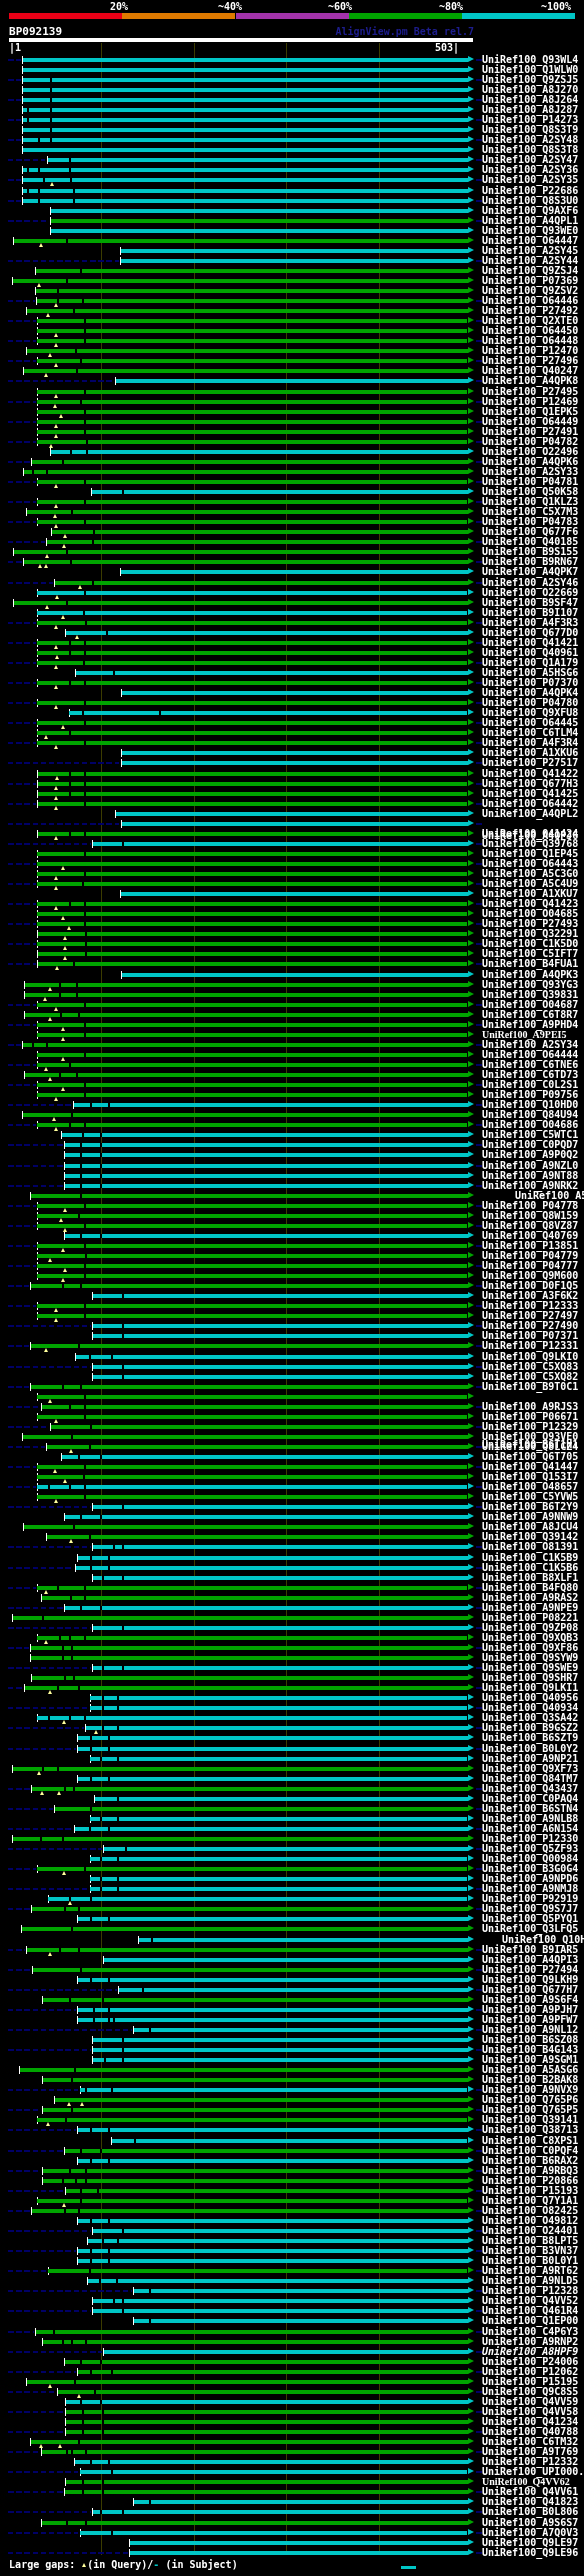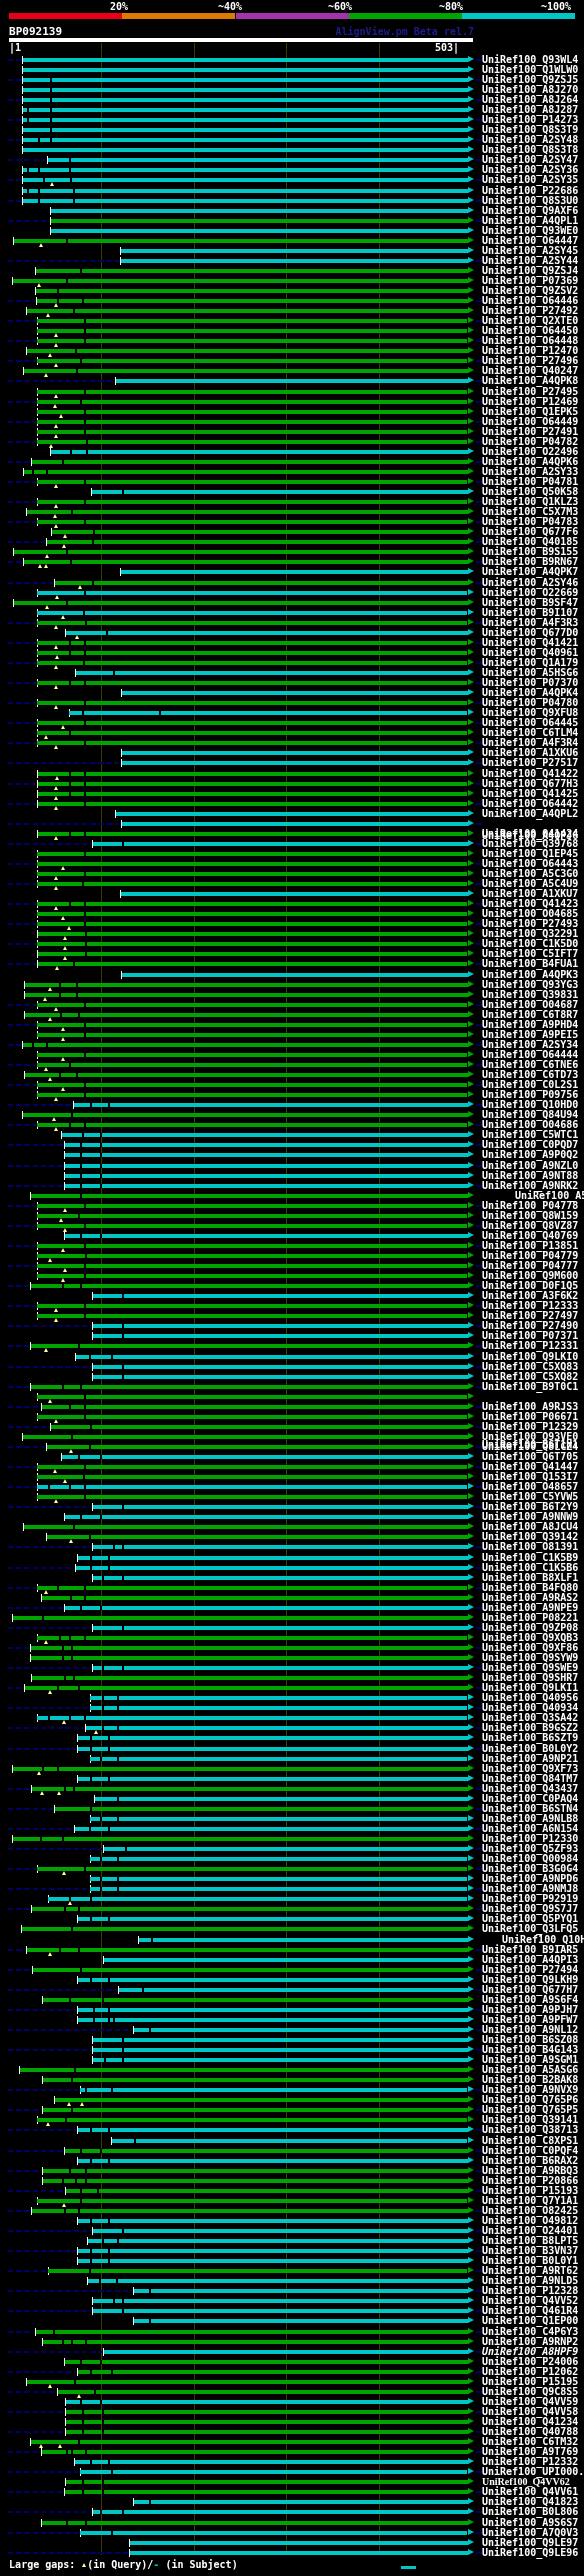--- a/index.html
+++ b/index.html
@@ -889,21 +889,21 @@
       <div class="abs row" style="top: 1020px; height: 10px;">
         <div class="abs lead" style="left: 8.2px; top: 3.7px; width: 27.4px;"></div>
         <div class="abs tail" style="left: 476px; top: 3.7px; width: 7.3px;"></div>
         <div class="abs tick" style="left: 37px; top: 0.9px;"></div>
         <div class="abs bar" style="left: 37px; top: 2.7px; width: 430px; background: rgb(0, 164, 0);"></div>
         <div class="abs gapmark" style="left: 84px; top: 2.7px;"></div>
         <div class="abs tri" style="left: 61px; top: 7.3px;"></div>
         <div class="abs arrow" style="left: 468px; top: 1.4px; border-left: 6.4px solid rgb(0, 164, 0);"></div>
         <span class="abs hit-label" style="left: 482px; top: 0px;">UniRef100_A9PHD4</span>
       </div>
-      <div class="abs row" style="top: 1030px; height: 10px;">
+      <div class="abs row" style="top: 1030px; height: 10px; font-family: Liberation Serif, serif;">
         <div class="abs tick" style="left: 37px; top: 0.9px;"></div>
         <div class="abs bar" style="left: 37px; top: 2.7px; width: 430px; background: rgb(0, 164, 0);"></div>
         <div class="abs gapmark" style="left: 84px; top: 2.7px;"></div>
         <div class="abs tri" style="left: 61px; top: 7.3px;"></div>
         <div class="abs arrow" style="left: 468px; top: 1.4px; border-left: 6.4px solid rgb(0, 164, 0);"></div>
         <span class="abs hit-label" style="left: 482px; top: 0px;">UniRef100_A9PEI5</span>
       </div>
       <div class="abs row" style="top: 1040px; height: 10px;">
         <div class="abs lead" style="left: 8.2px; top: 3.7px; width: 12.8px;"></div>
         <div class="abs tail" style="left: 476px; top: 3.7px; width: 7.3px;"></div>

